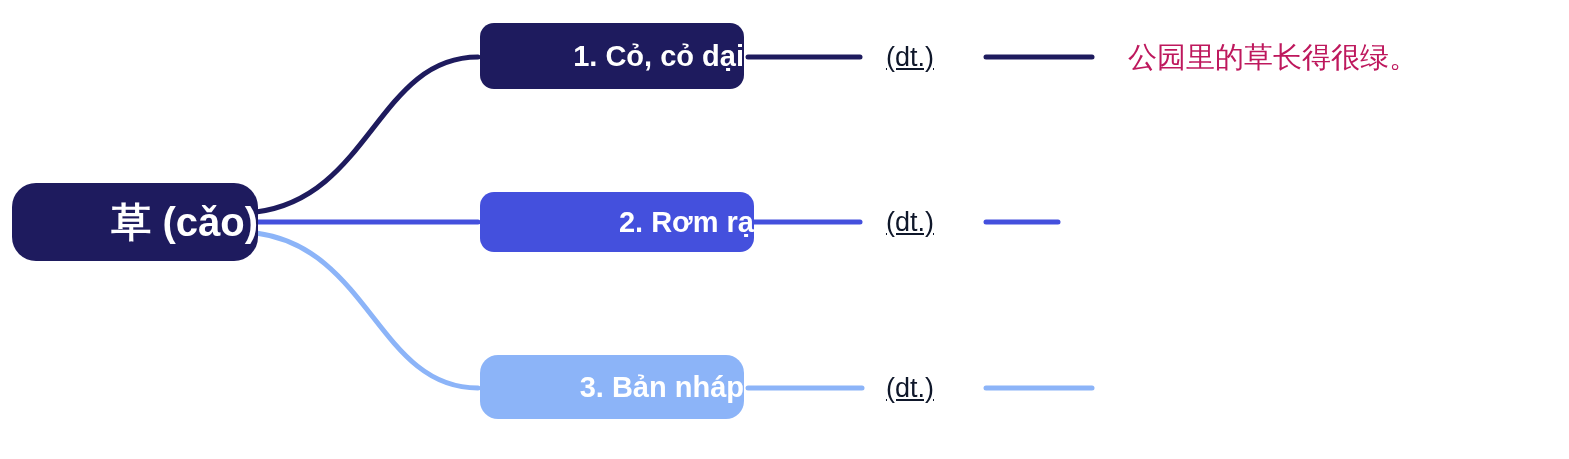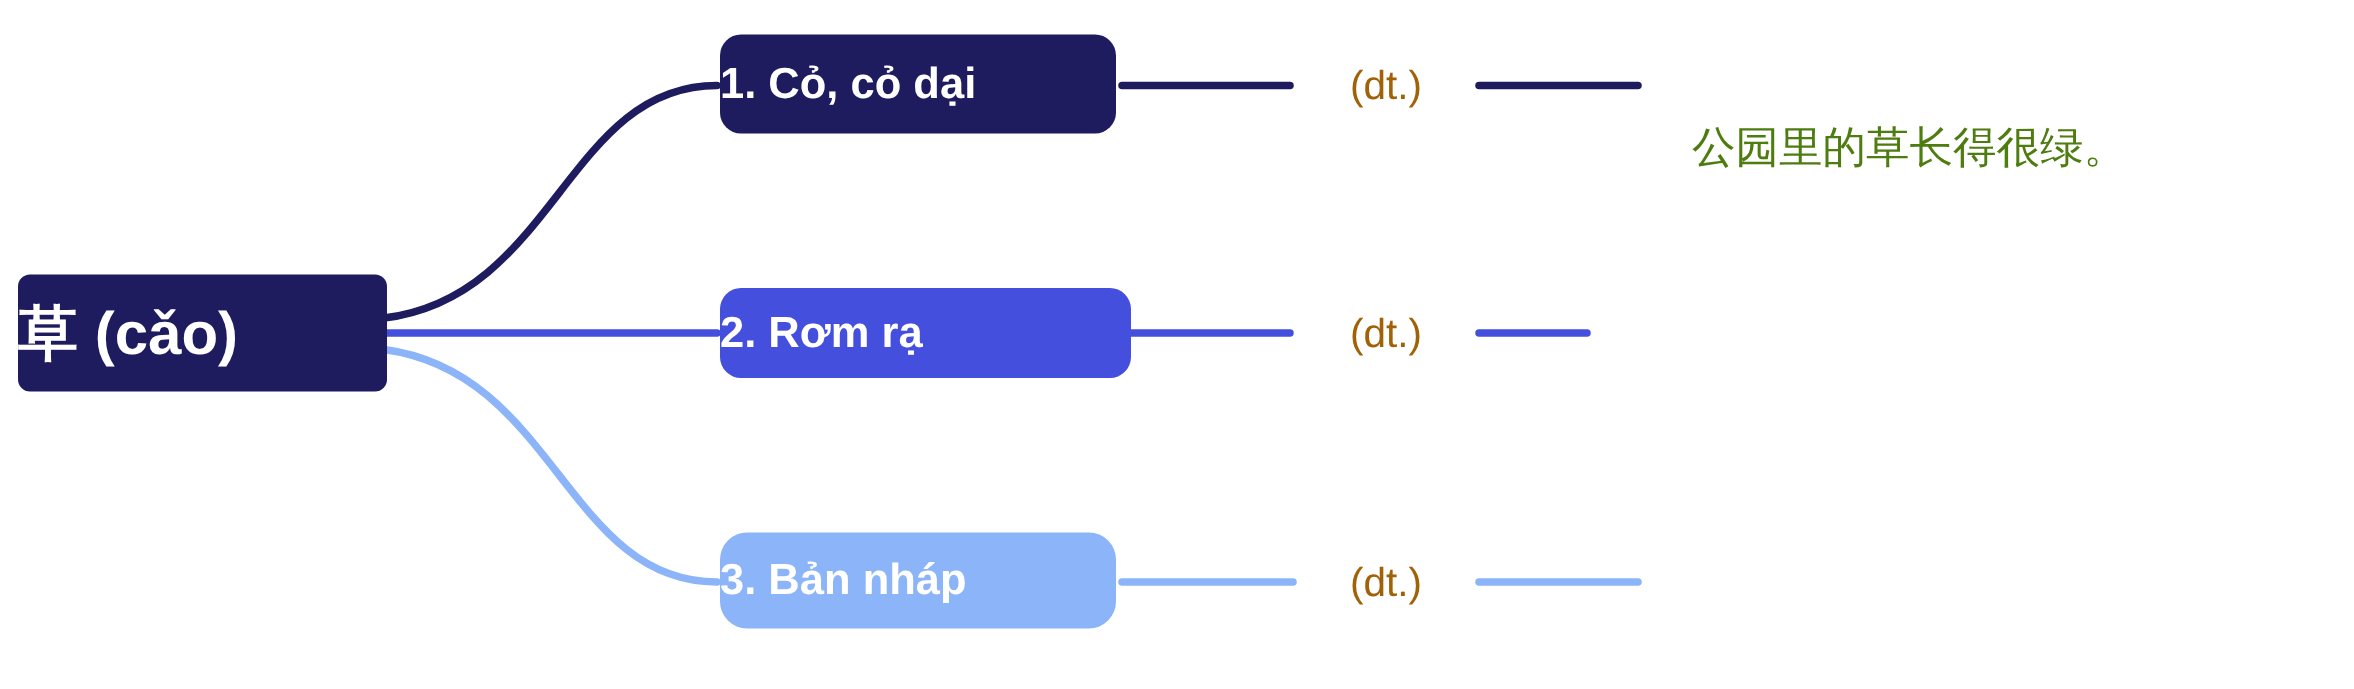--- a/index.html
+++ b/index.html
@@ -20,33 +20,33 @@
     left: 0;
     top: 0;
     width: 1569px;
     height: 459px;
     pointer-events: none;
   }
   .node {
     position: absolute;
     display: flex;
     align-items: center;
-    justify-content: flex-start;
+    justify-content: flex-end;
     color: #ffffff;
     font-weight: bold;
     box-sizing: border-box;
     white-space: nowrap;
   }
   .root-node {
     left: 12px;
     top: 183px;
     width: 246px;
     height: 78px;
     background: #1e1b5e;
-    border-radius: 8px;
+    border-radius: 24px;
     font-size: 40px;
   }
   .branch-node {
     height: 66px;
     border-radius: 14px;
     font-size: 29px;
   }
   .branch-1 {
     left: 480px;
     top: 23px;
@@ -64,35 +64,35 @@
     left: 480px;
     top: 355px;
     width: 264px;
     height: 64px;
     background: #8cb4f8;
     border-radius: 18px;
   }
   .pos-label {
     position: absolute;
     width: 76px;
-    text-align: right;
-    color: #a16207;
+    text-align: center;
+    color: #0f172a;
     font-size: 27px;
     line-height: 34px;
+    text-decoration: underline;
   }
   .pos-1 { left: 872px; top: 40px; }
   .pos-2 { left: 872px; top: 205px; }
   .pos-3 { left: 872px; top: 371px; }
   .example {
     position: absolute;
-    color: #4d7c0f;
+    color: #be185d;
     font-size: 29px;
     line-height: 34px;
     white-space: nowrap;
-    margin-top: 42px;
   }
   .ex-1 { left: 1128px; top: 40px; }
   .ex-2 { left: 1092px; top: 205px; }
   .ex-3 { left: 1128px; top: 371px; }
 </style>
 </head>
 <body>
 
 <div class="canvas">
 

